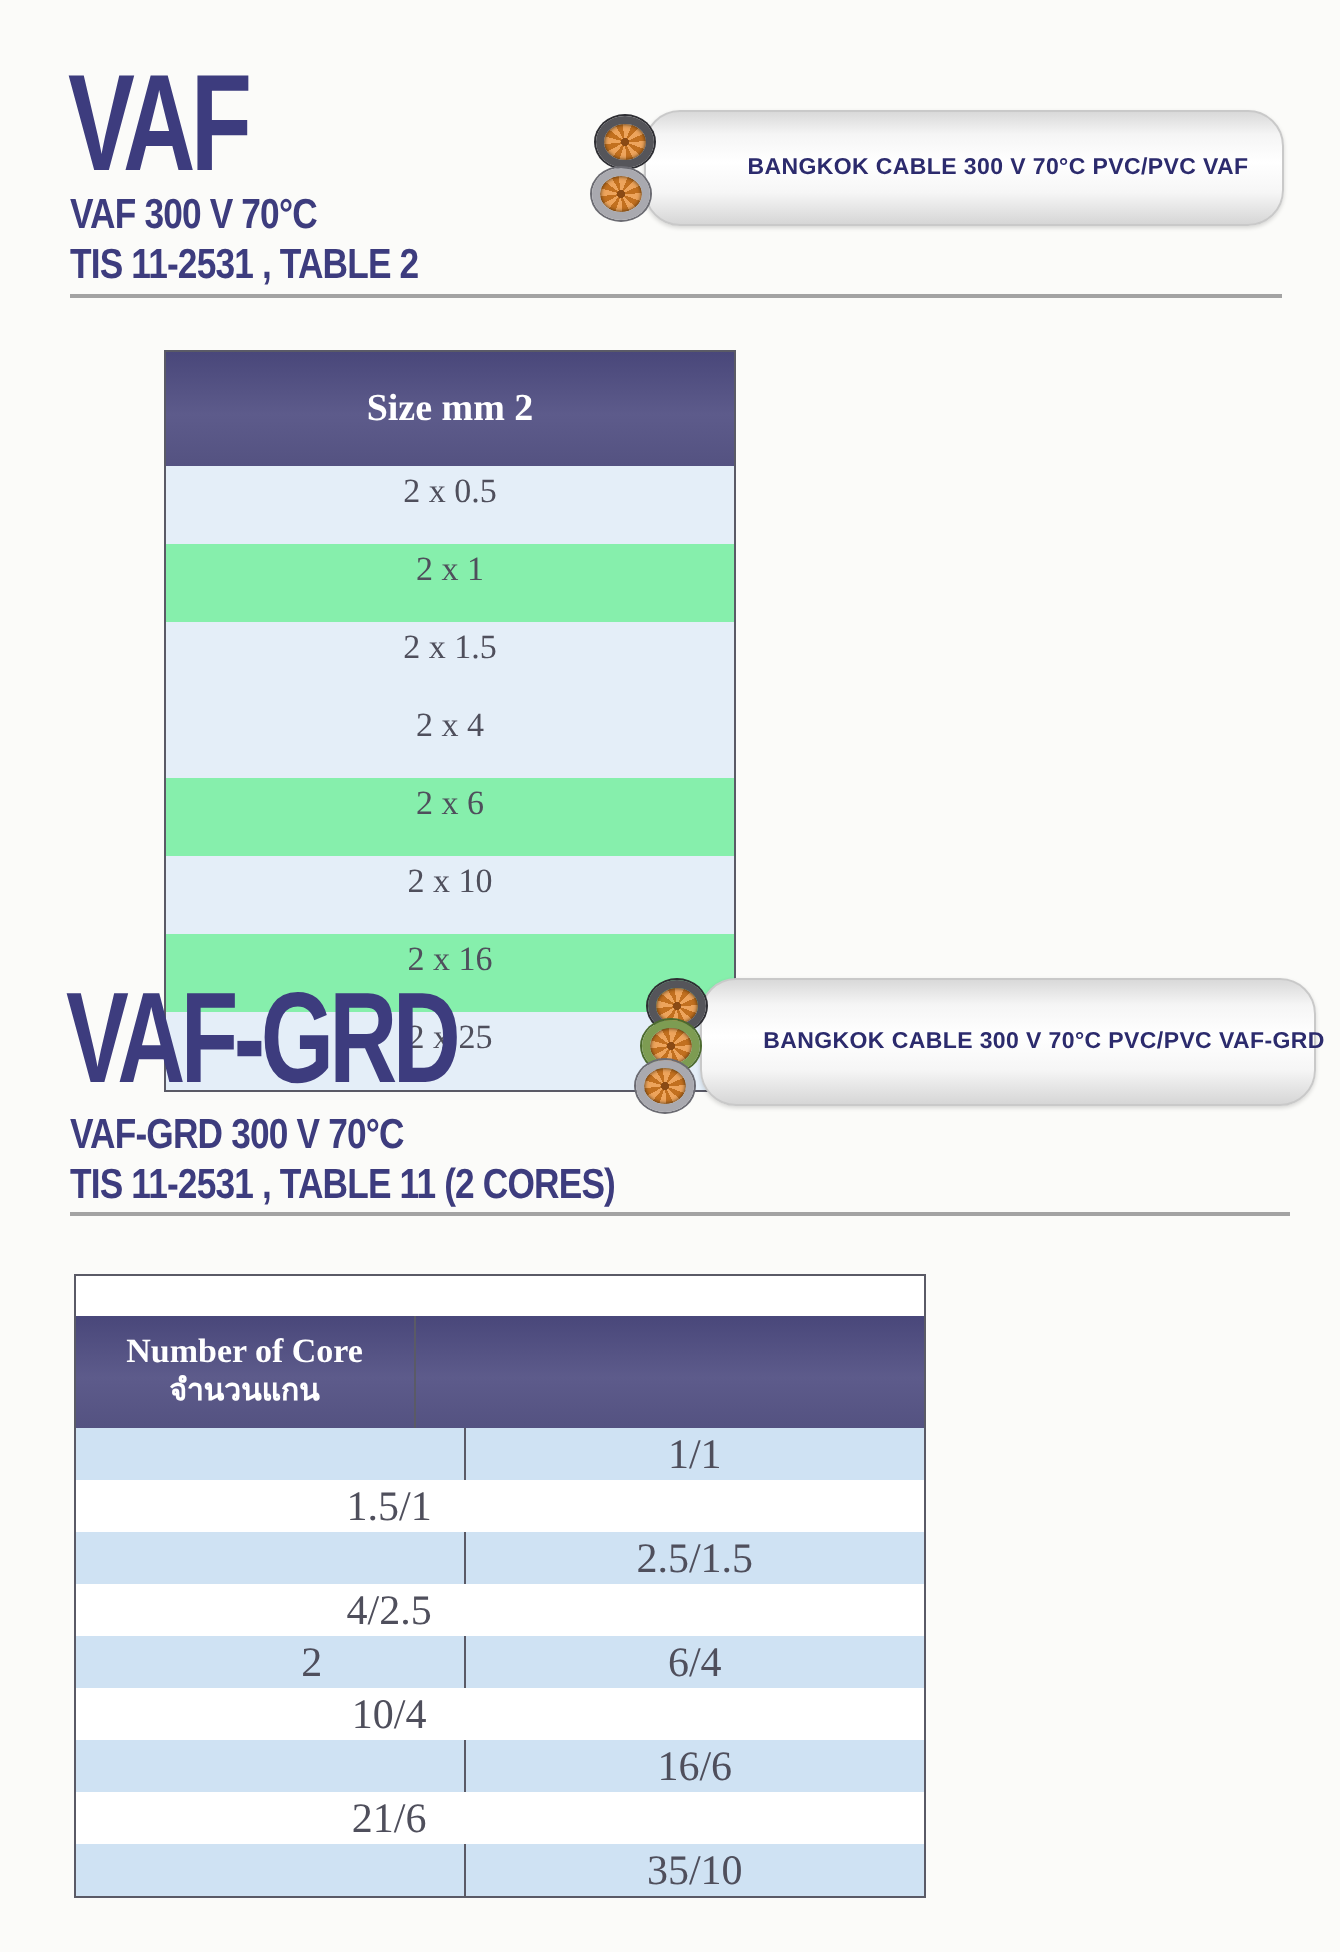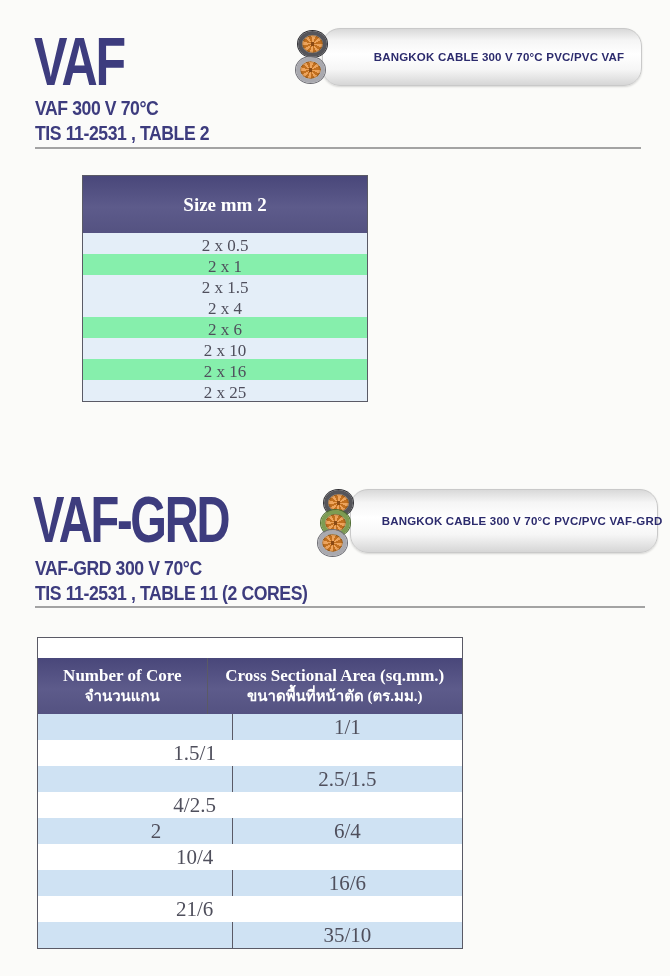--- a/index.html
+++ b/index.html
@@ -37,21 +37,21 @@
     background-clip:padding-box;}
   .ring-dark{border:4px solid #55555a;box-shadow:0 0 0 1px #2e2e33, inset 0 0 2px #3a2408;}
   .ring-light{border:4px solid #a9a9af;box-shadow:0 0 0 1px #6b6b72, inset 0 0 2px #3a2408;}
   .ring-green{border:4px solid #7d9c52;box-shadow:0 0 0 1px #4c6b2e, inset 0 0 2px #3a2408;}
 
   
   .table1{position:absolute;left:45px;top:175px;width:286px;border:1px solid var(--border-dark);background:#fff;margin-left:37px;}
   .table1 .thead{height:57px;background:linear-gradient(180deg,#49477a 0%,#5d5b8b 55%,#545281 100%);
     display:flex;align-items:center;justify-content:center;color:#fff;
     font-family:"Liberation Serif",serif;font-weight:bold;font-size:19px;}
-  .t1row{height:21px;line-height:25.4px;text-align:center;
+  .t1row{height:39px;line-height:25.4px;text-align:center;
     font-family:"Liberation Serif",serif;font-size:17px;color:var(--text-gray);}
   .t1row.odd{background:var(--row-blue-table1);}
   .t1row.even{background:#86efac;}
 
   
   .table2{position:absolute;left:37px;top:637px;width:426px;border:1px solid var(--border-dark);background:#fff;}
   .table2 .thead{height:56px;display:flex;background:linear-gradient(180deg,#49477a 0%,#5d5b8b 55%,#545281 100%);
     color:#fff;font-family:"Liberation Serif",serif;font-weight:bold;margin-top:20px;}
   .table2 .thead .cell{display:flex;flex-direction:column;align-items:center;justify-content:center;line-height:1.3;}
   .table2 .c1{width:40%;border-right:1px solid var(--border-dark);}
@@ -64,21 +64,21 @@
   .t2row.odd{background:var(--row-blue-table2);}
   .t2row.even{background:#ffffff;flex-direction:column;}
 </style>
 </head>
 <body>
 
 <div class="page">
 
   <div class="big-title" style="left:34px;top:30px;">VAF</div>
 
-  <div class="cable" style="left:296px;top:26px;width:346px;height:62px;">
+  <div class="cable" style="left:296px;top:53px;width:346px;height:62px;">
     <div class="cable-body" style="left:26px;top:2px;right:0;bottom:2px;"></div>
     <div class="cond ring-dark" style="left:2px;top:5px;"></div>
     <div class="cond ring-light" style="left:0px;top:31px;"></div>
     <div class="cable-label" style="left:72px;right:12px;top:0;bottom:0;">BANGKOK CABLE 300 V 70°C  PVC/PVC  VAF</div>
   </div>
 
   <div class="sub-line" style="left:35px;top:96px;">VAF 300 V 70°C</div>
   <div class="sub-line" style="left:35px;top:121px;">TIS 11-2531 , TABLE 2</div>
   <div class="rule" style="left:35px;top:147px;width:606px;"></div>
 
@@ -108,24 +108,20 @@
 
   <div class="sub-line" style="left:35px;top:556px;">VAF-GRD 300 V 70°C</div>
   <div class="sub-line" style="left:35px;top:581px;">TIS 11-2531 , TABLE  11 (2 CORES)</div>
   <div class="rule" style="left:35px;top:606px;width:610px;"></div>
 
   <div class="table2">
     <div class="thead">
       <div class="cell c1">
         <span class="h-en">Number of Core</span>
         <span class="h-th">จำนวนแกน</span>
-      </div>
-      <div class="cell c2">
-        <span class="h-en">Cross Sectional Area (sq.mm.)</span>
-        <span class="h-th">ขนาดพื้นที่หน้าตัด (ตร.มม.)</span>
       </div>
     </div>
     <div>
         <div class="t2row odd">
           <div class="cell c1"></div>
           <div class="cell c2">1/1</div>
         </div>
         <div class="t2row even">
           <div class="cell c1"></div>
           <div class="cell c2">1.5/1</div>

